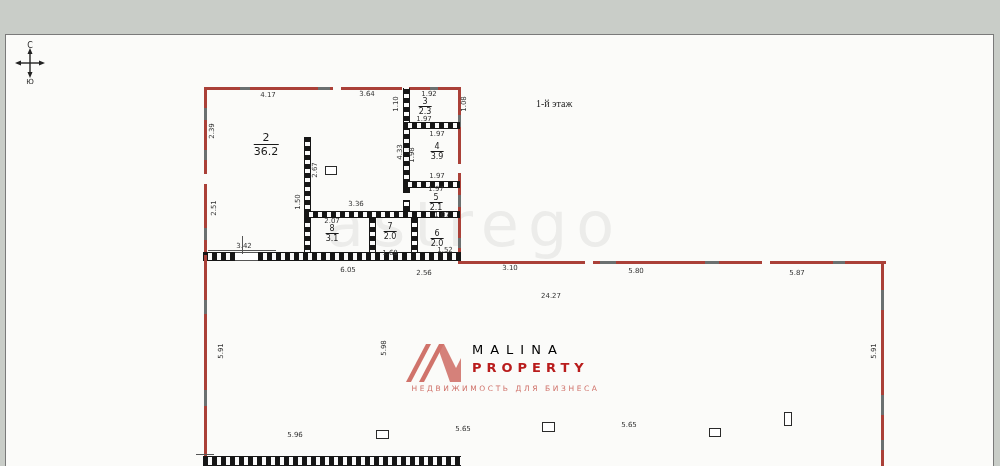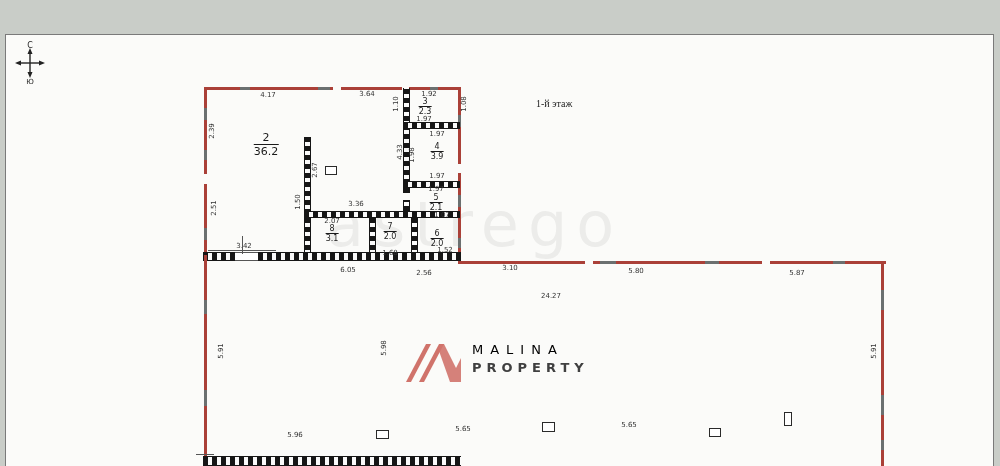--- a/index.html
+++ b/index.html
@@ -39,21 +39,21 @@
   .room-label.large .num{font-size:11px;line-height:12px}
   .room-label.large .area{font-size:11px;line-height:13px}
   
   .compass{position:absolute;left:12px;top:39px;width:36px;height:46px}
   
   .logo{position:absolute;left:398px;top:334px;width:215px;height:64px}
   .logo .mark{position:absolute;left:8px;top:4px}
   .logo .name{position:absolute;left:74px;top:8px;font-size:13px;font-weight:normal;
               letter-spacing:7px;color:#000000;white-space:nowrap}
   .logo .type{position:absolute;left:74px;top:26px;font-size:13px;font-weight:bold;
-              letter-spacing:5px;color:#404040;white-space:nowrap}
+              letter-spacing:5px;color:#b91c1c;white-space:nowrap}
   .logo .tag{position:absolute;left:0;top:50px;width:100%;text-align:center;font-size:7.5px;
              letter-spacing:2.6px;color:#d0736b;white-space:nowrap}
 </style>
 </head>
 <body>
 
 <div class="screen">
 
 
   <div class="canvas"></div>
@@ -133,20 +133,21 @@
     <div class="col" style="left:784px;top:412px;width:8px;height:14px"></div>
 
     <div class="logo">
       <svg class="mark" width="56" height="44" viewBox="0 0 56 44">
         <polygon points="0,44 20,6 25,6 5,44" fill="#d0736b"></polygon>
         <polygon points="13,44 33,6 38,6 18,44" fill="#d0736b"></polygon>
         <polygon points="33,6 38,6 50,30 55,20 55,44 44,44 33,13" fill="#d0736b" opacity="0.9"></polygon>
       </svg>
       <div class="name">MALINA</div>
       <div class="type">PROPERTY</div>
+      <div class="tag">НЕДВИЖИМОСТЬ ДЛЯ БИЗНЕСА</div>
     </div>
 
   <div class="room-label large" style="left: 266px; top: 145px;">
         <span class="num">2</span>
         <span class="area">36.2</span>
       </div>
       <div class="room-label" style="left: 425px; top: 107px;">
         <span class="num">3</span>
         <span class="area">2.3</span>
       </div>

